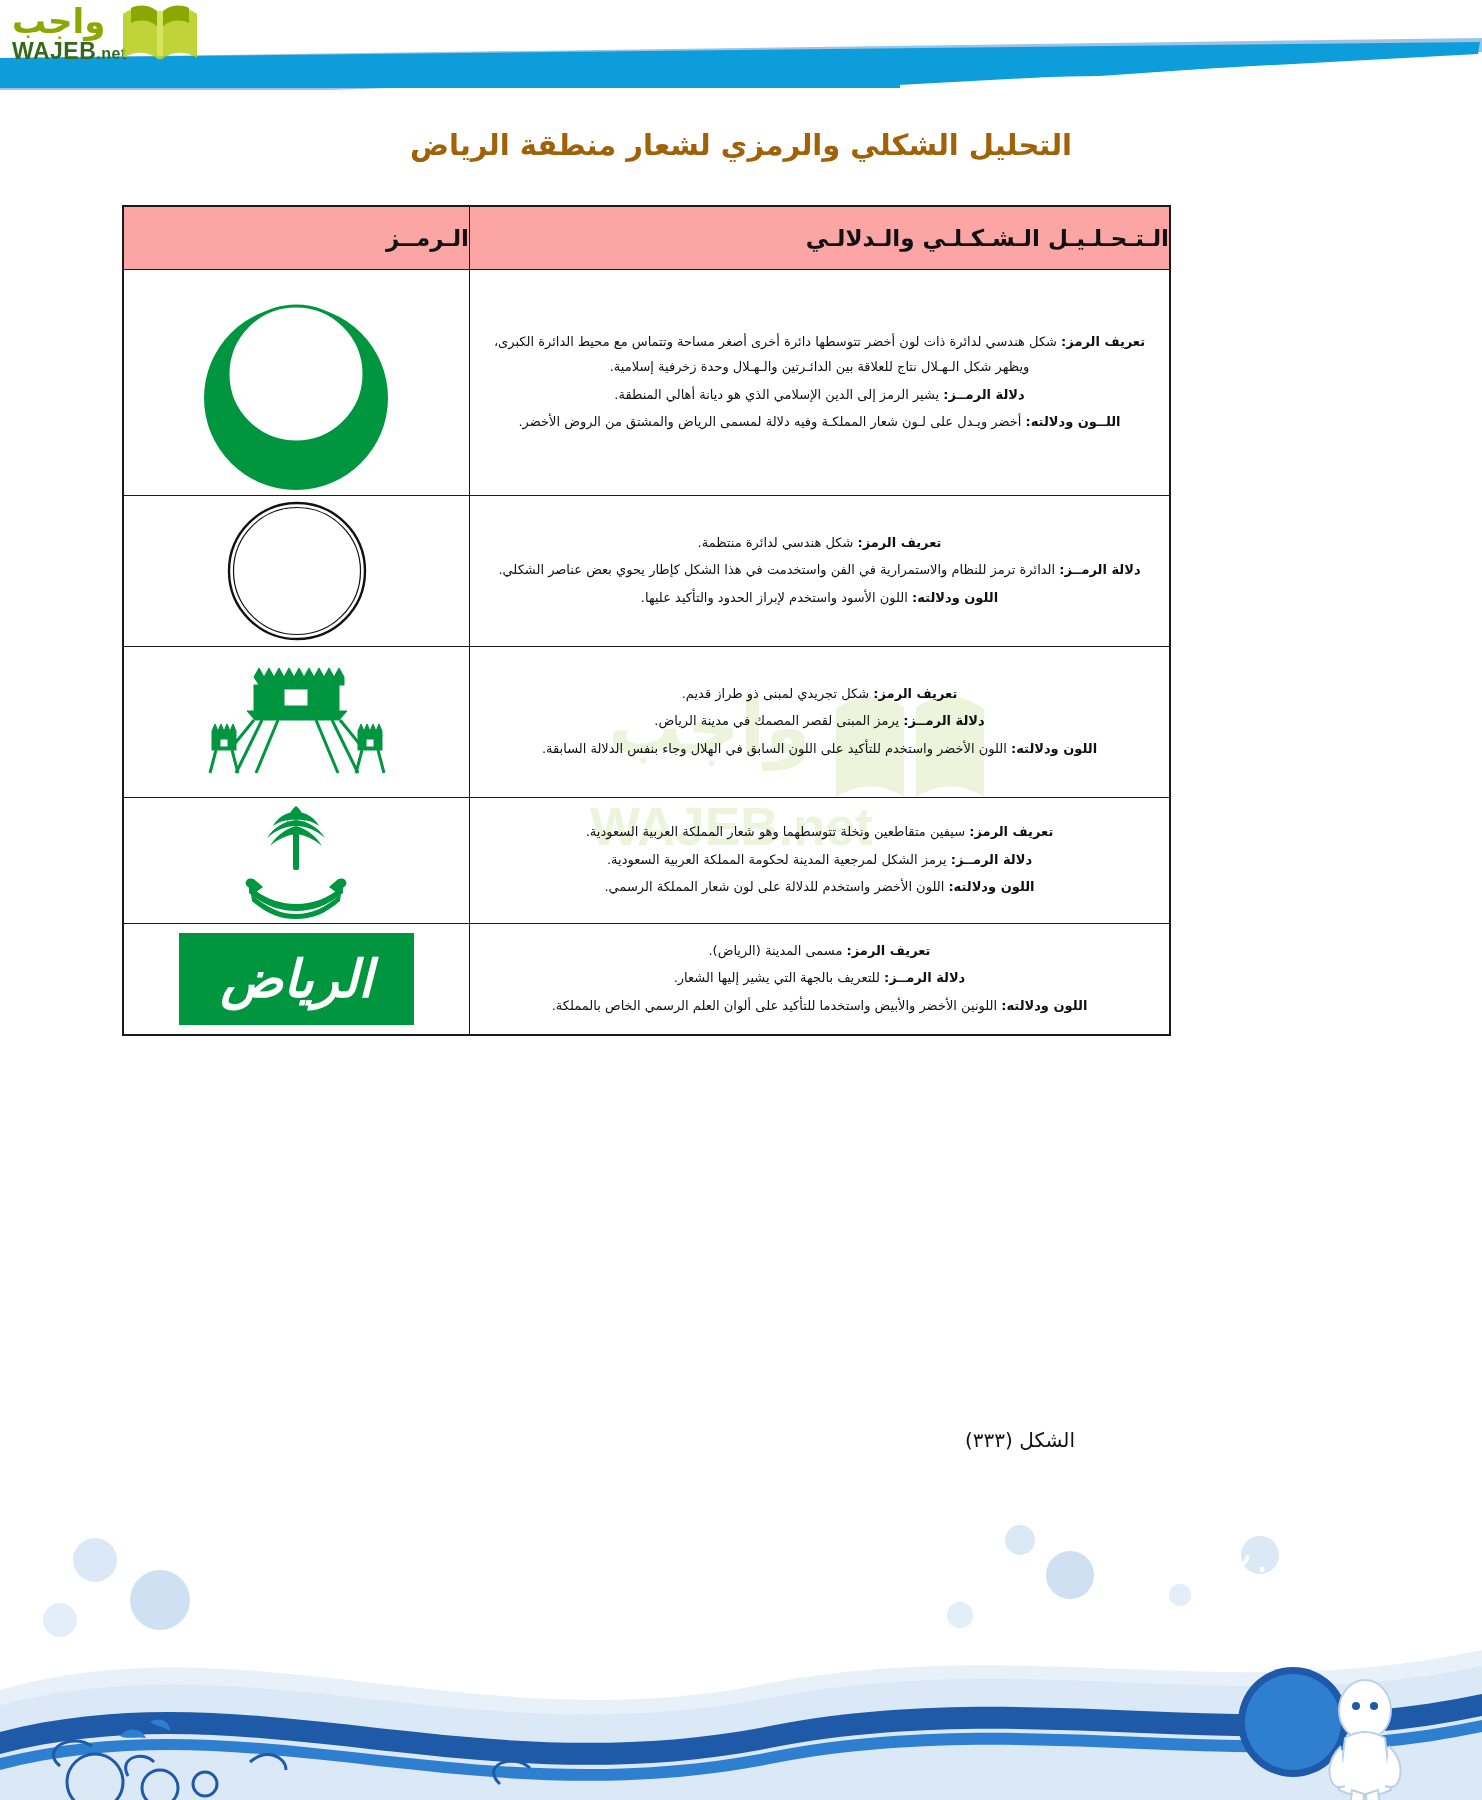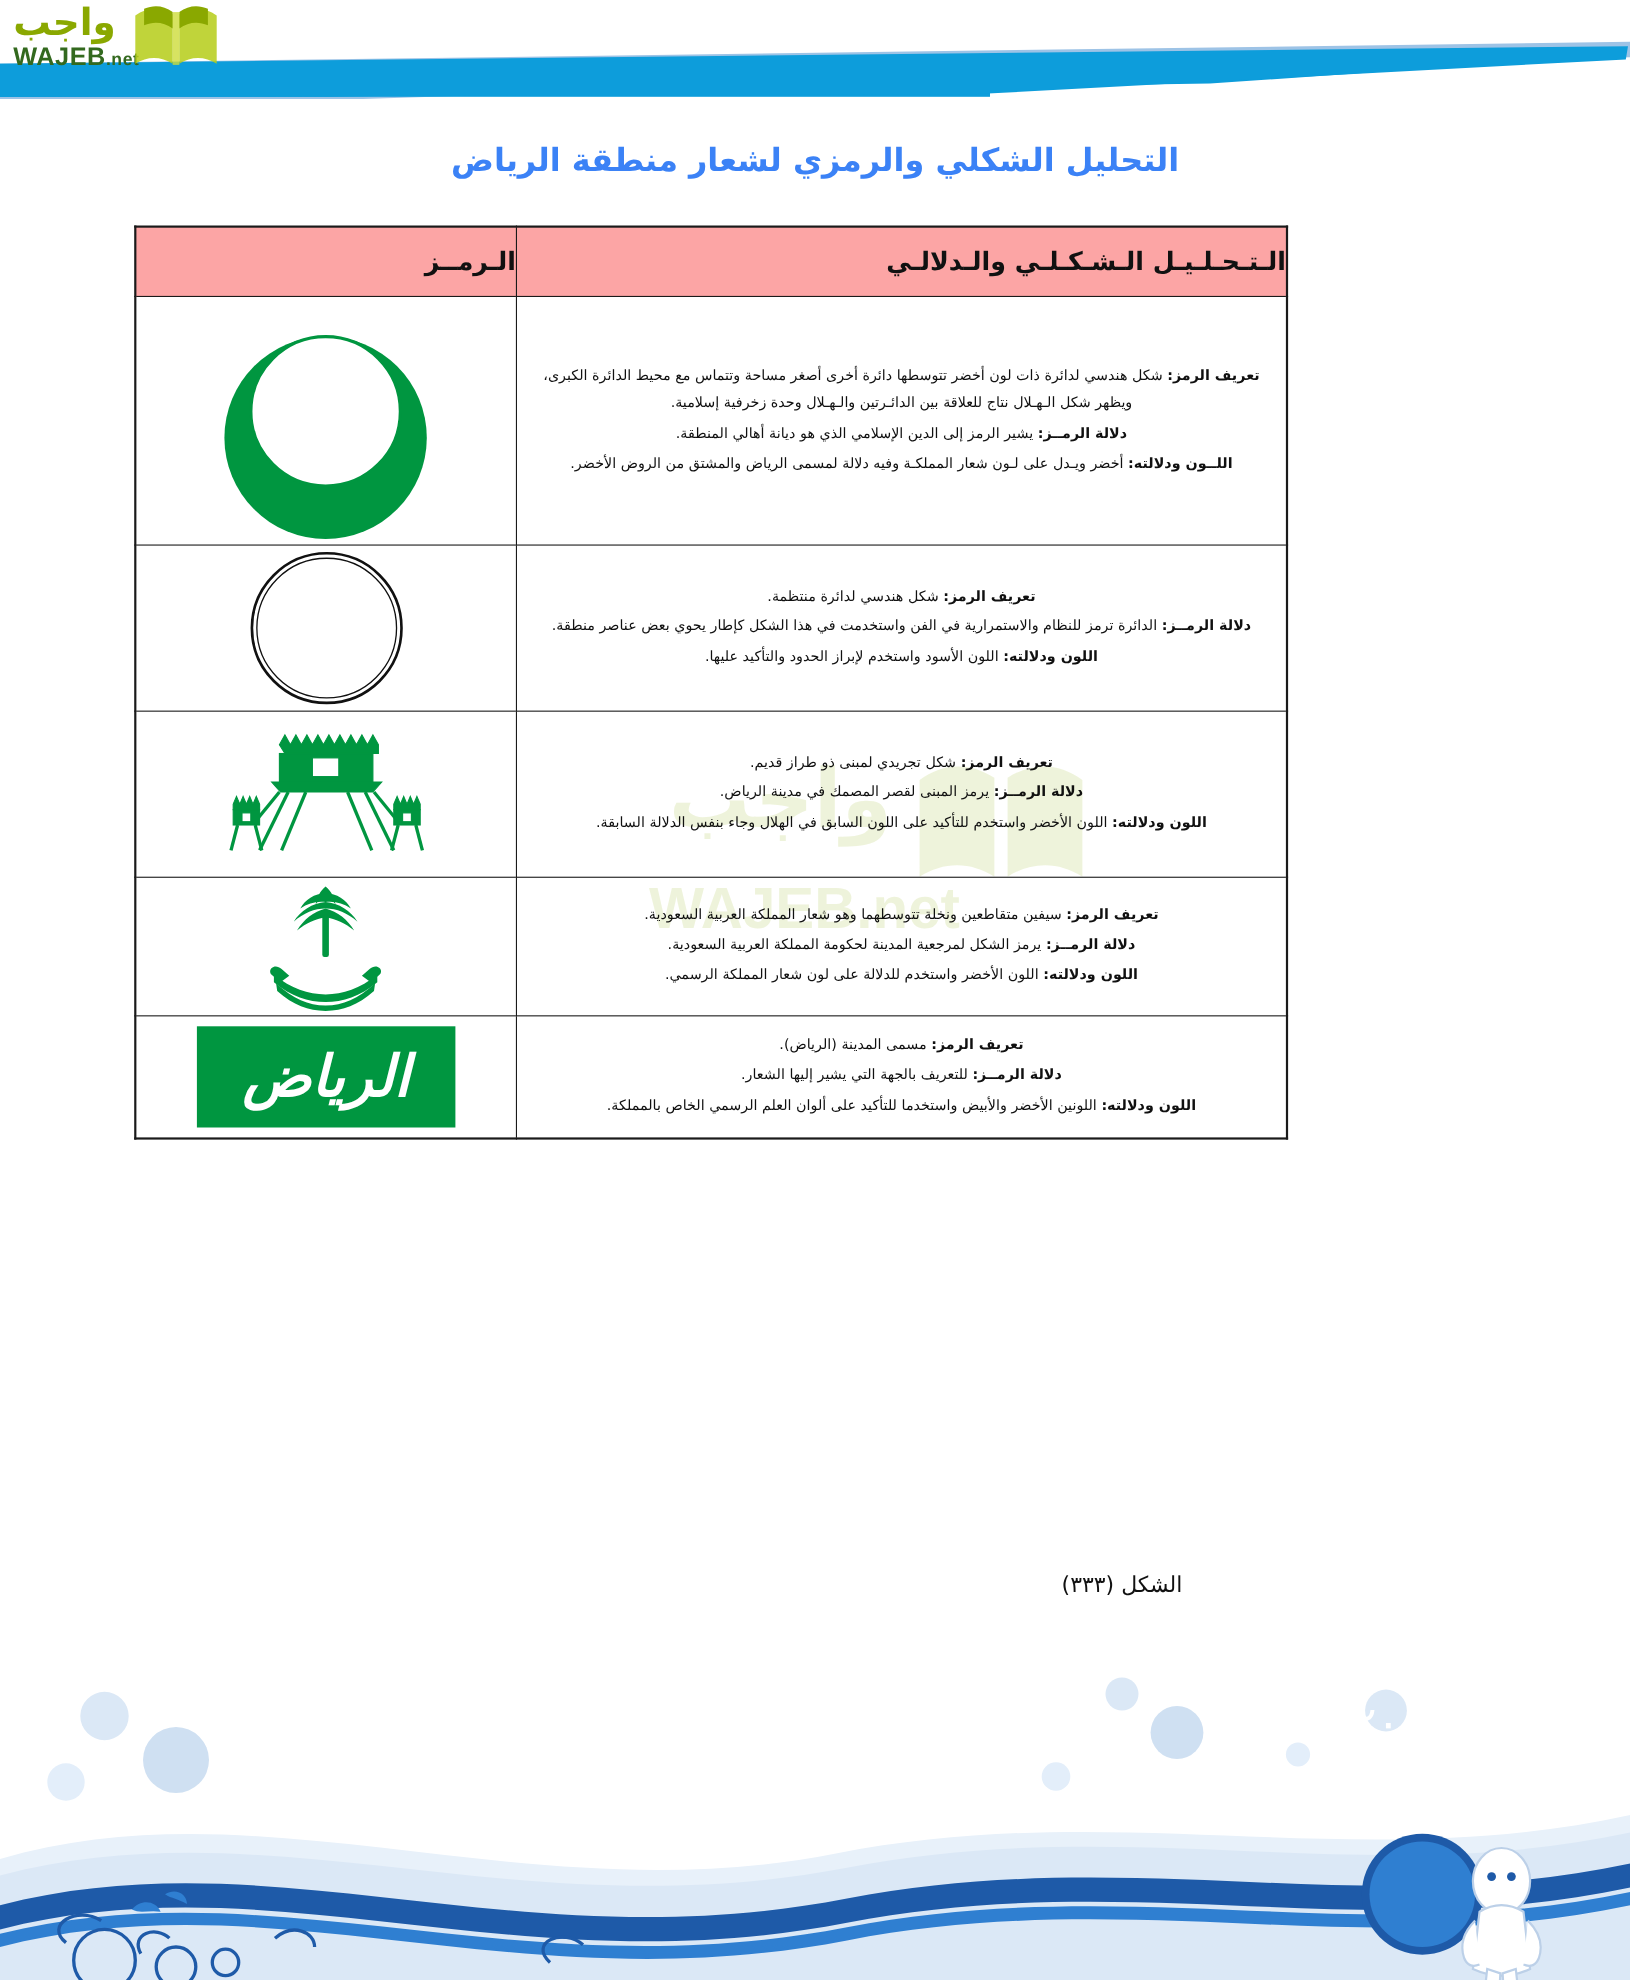--- a/index.html
+++ b/index.html
@@ -67,21 +67,21 @@
   
   .page-title {
     position: absolute;
     top: 128px;
     left: 0;
     width: 1482px;
     text-align: center;
     font-family: "DejaVu Sans", sans-serif;
     font-weight: bold;
     font-size: 29px;
-    color: #3b82f6;
+    color: #a16207;
     direction: rtl;
   }
 
   
   .analysis-table {
     position: absolute;
     top: 205px;
     left: 122px;
     width: 1046px;
     border-collapse: collapse;
@@ -257,21 +257,21 @@
             <circle cx="107" cy="128" r="92" fill="#009640"></circle>
             <circle cx="107" cy="104" r="68" fill="#ffffff" stroke="#009640" stroke-width="3"></circle>
           </svg>
         </div>
       </td>
     </tr>
 
     <tr>
       <td class="analysis-cell">
         <p><span class="lbl">تعريف الرمز:</span><span> شكل هندسي لدائرة منتظمة.</span></p>
-        <p><span class="lbl">دلالة الرمــز:</span><span> الدائرة ترمز للنظام والاستمرارية في الفن واستخدمت في هذا الشكل كإطار يحوي بعض عناصر منطقة.</span></p>
+        <p><span class="lbl">دلالة الرمــز:</span><span> الدائرة ترمز للنظام والاستمرارية في الفن واستخدمت في هذا الشكل كإطار يحوي بعض عناصر الشكلي.</span></p>
         <p><span class="lbl">اللون ودلالته:</span><span> اللون الأسود واستخدم لإبراز الحدود والتأكيد عليها.</span></p>
       </td>
       <td class="symbol-cell">
         <div class="symbol-wrap">
           <svg width="150" height="150" viewBox="0 0 150 150" xmlns="http://www.w3.org/2000/svg">
             <circle cx="75" cy="75" r="68" fill="#ffffff" stroke="#111111" stroke-width="2.4"></circle>
             <circle cx="75" cy="75" r="63.5" fill="none" stroke="#111111" stroke-width="1.2"></circle>
           </svg>
         </div>
       </td>

